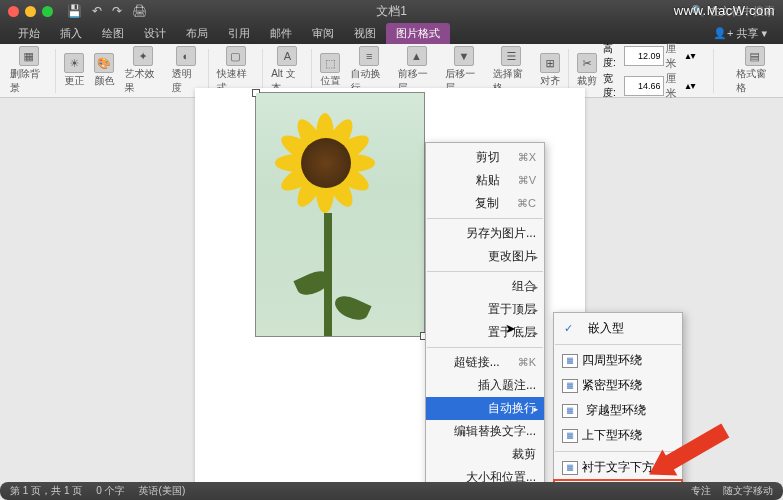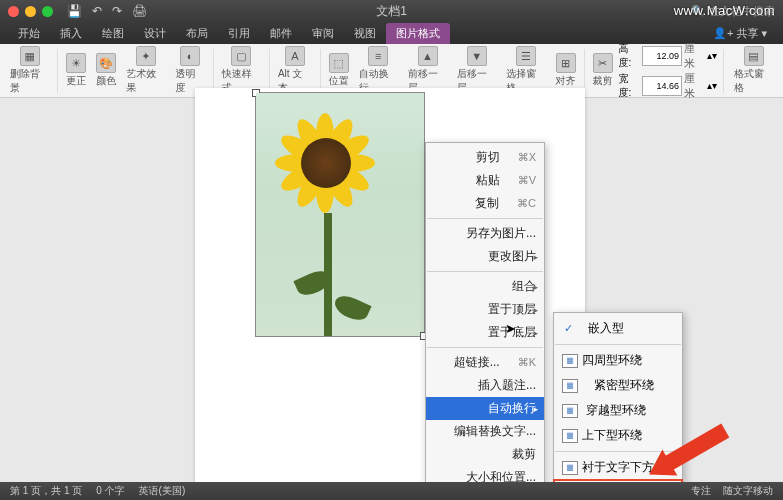--- a/index.html
+++ b/index.html
@@ -19,21 +19,21 @@
 .tabs { height: 22px; background: linear-gradient(#3a3a3a, #2d2d2d); display: flex; align-items: flex-end; padding: 0 8px; font-size: 11px; }
 .tab { padding: 3px 10px; color: #ccc; cursor: pointer; }
 .tab.sel { background: #8b4a8b; color: #fff; border-radius: 3px 3px 0 0; }
 .share { margin-left: auto; color: #ccc; padding: 3px 8px; }
 
 
 .ribbon { height: 54px; background: #f3f3f3; border-bottom: 1px solid #ccc; display: flex; align-items: center; padding: 2px 6px; gap: 2px; font-size: 10px; }
 .rb-group { display: flex; flex-direction: column; align-items: center; gap: 1px; padding: 2px 4px; color: #555; }
 .rb-icon { width: 20px; height: 20px; background: #d0d0d0; border: 1px solid #aaa; border-radius: 2px; display: flex; align-items: center; justify-content: center; font-size: 11px; }
 .rb-sep { width: 1px; height: 44px; background: #ddd; margin: 0 2px; }
-.rb-right { margin-left: auto; display: flex; align-items: center; gap: 4px; }
+.rb-right { margin-left: auto; display: flex; align-items: center; gap: 16px; }
 .dim-row { display: flex; align-items: center; gap: 2px; font-size: 10px; }
 .dim-input { width: 40px; height: 20px; border: 1px solid #aaa; background: #fff; font-size: 9px; text-align: right; padding-right: 2px; }
 .dim-unit { font-size: 11px; color: #666; }
 
 
 .canvas { position: absolute; top: 98px; left: 0; right: 0; bottom: 18px; background: #e8e8e8; }
 .page { position: absolute; left: 195px; top: -10px; width: 390px; height: 520px; background: #fff; box-shadow: 0 1px 4px rgba(0,0,0,.2); }
 .pic-frame { position: absolute; left: 255px; top: -6px; width: 170px; height: 245px; border: 1px solid #888; }
 .pic-frame::before, .pic-frame::after { content:''; position: absolute; width: 6px; height: 6px; background: #fff; border: 1px solid #555; }
 .pic-frame::before { left: -4px; top: -4px; } .pic-frame::after { right: -4px; bottom: -4px; }
@@ -58,21 +58,21 @@
 .sm-item .chk { position: absolute; left: 10px; color: #2d6fd8; font-size: 11px; }
 .sm-icon { width: 16px; height: 14px; border: 1px solid #888; background: #fff; display: inline-flex; align-items: center; justify-content: center; font-size: 8px; color: #4a7dc0; position: absolute; left: 8px; }
 .sm-item.boxed { outline: 2px solid #e84a2e; outline-offset: -1px; }
 
 
 .arrow { position: absolute; left: 660px; top: 440px; transform: rotate(-30deg); }
 .arrow-line { width: 70px; height: 16px; background: #e63922; }
 .arrow-head { position: absolute; left: -18px; top: -7px; width: 0; height: 0; border-right: 24px solid #e63922; border-top: 15px solid transparent; border-bottom: 15px solid transparent; }
 
 
-.status { position: absolute; bottom: 0; left: 0; right: 0; height: 18px; background: linear-gradient(#4a4a4a,#3a3a3a); color: #ccc; font-size: 10px; display: flex; align-items: center; padding: 0 10px; gap: 14px; }
+.status { position: absolute; bottom: 0; left: 0; right: 0; height: 18px; background: linear-gradient(#4a4a4a,#3a3a3a); color: #ccc; font-size: 10px; display: flex; align-items: center; padding: 0 10px; gap: 14px; border-radius: 8px; }
 .status-right { margin-left: auto; display: flex; gap: 12px; align-items: center; }
 
 .cursor { position: absolute; left: 505px; top: 321px; font-size: 13px; color: #000; z-index: 50; pointer-events: none; }
 </style>
 </head>
 <body>
 
 <div class="titlebar">
   <div class="traffic">
     <div class="tl r"></div>
@@ -278,21 +278,21 @@
       <span class="chk">✓</span>
       <span style="margin-left: 6px;">嵌入型</span>
     </div>
     <div class="ctx-sep"></div>
     <div class="sm-item">
       <span class="sm-icon">▦</span>
       <span style="margin-left: 0px;">四周型环绕</span>
     </div>
     <div class="sm-item">
       <span class="sm-icon">▦</span>
-      <span style="margin-left: 12px;">紧密型环绕</span>
+      <span style="margin-left: 0px;">紧密型环绕</span>
     </div>
     <div class="sm-item">
       <span class="sm-icon">▦</span>
       <span style="margin-left: 4px;">穿越型环绕</span>
     </div>
     <div class="sm-item">
       <span class="sm-icon">▦</span>
       <span style="margin-left: 0px;">上下型环绕</span>
     </div>
     <div class="ctx-sep"></div>

